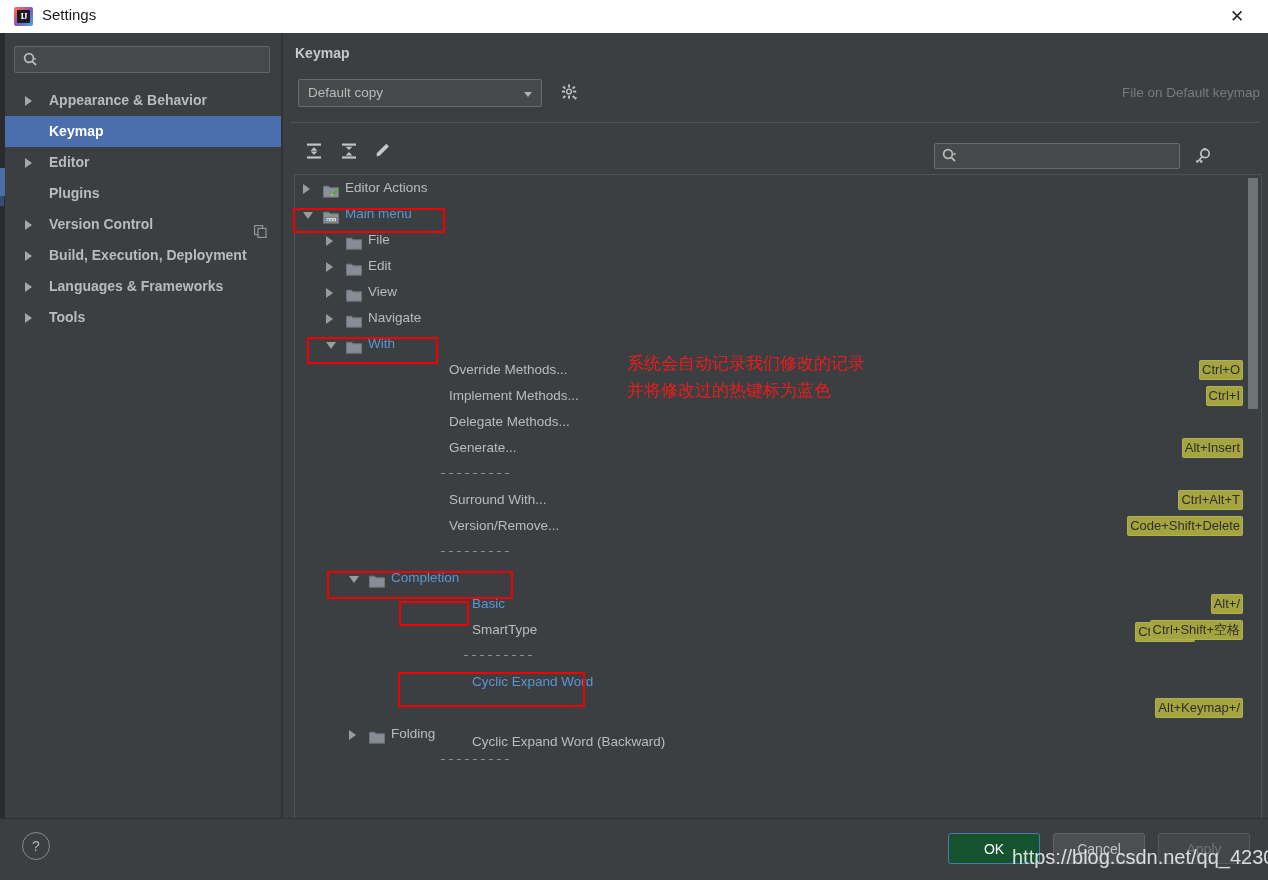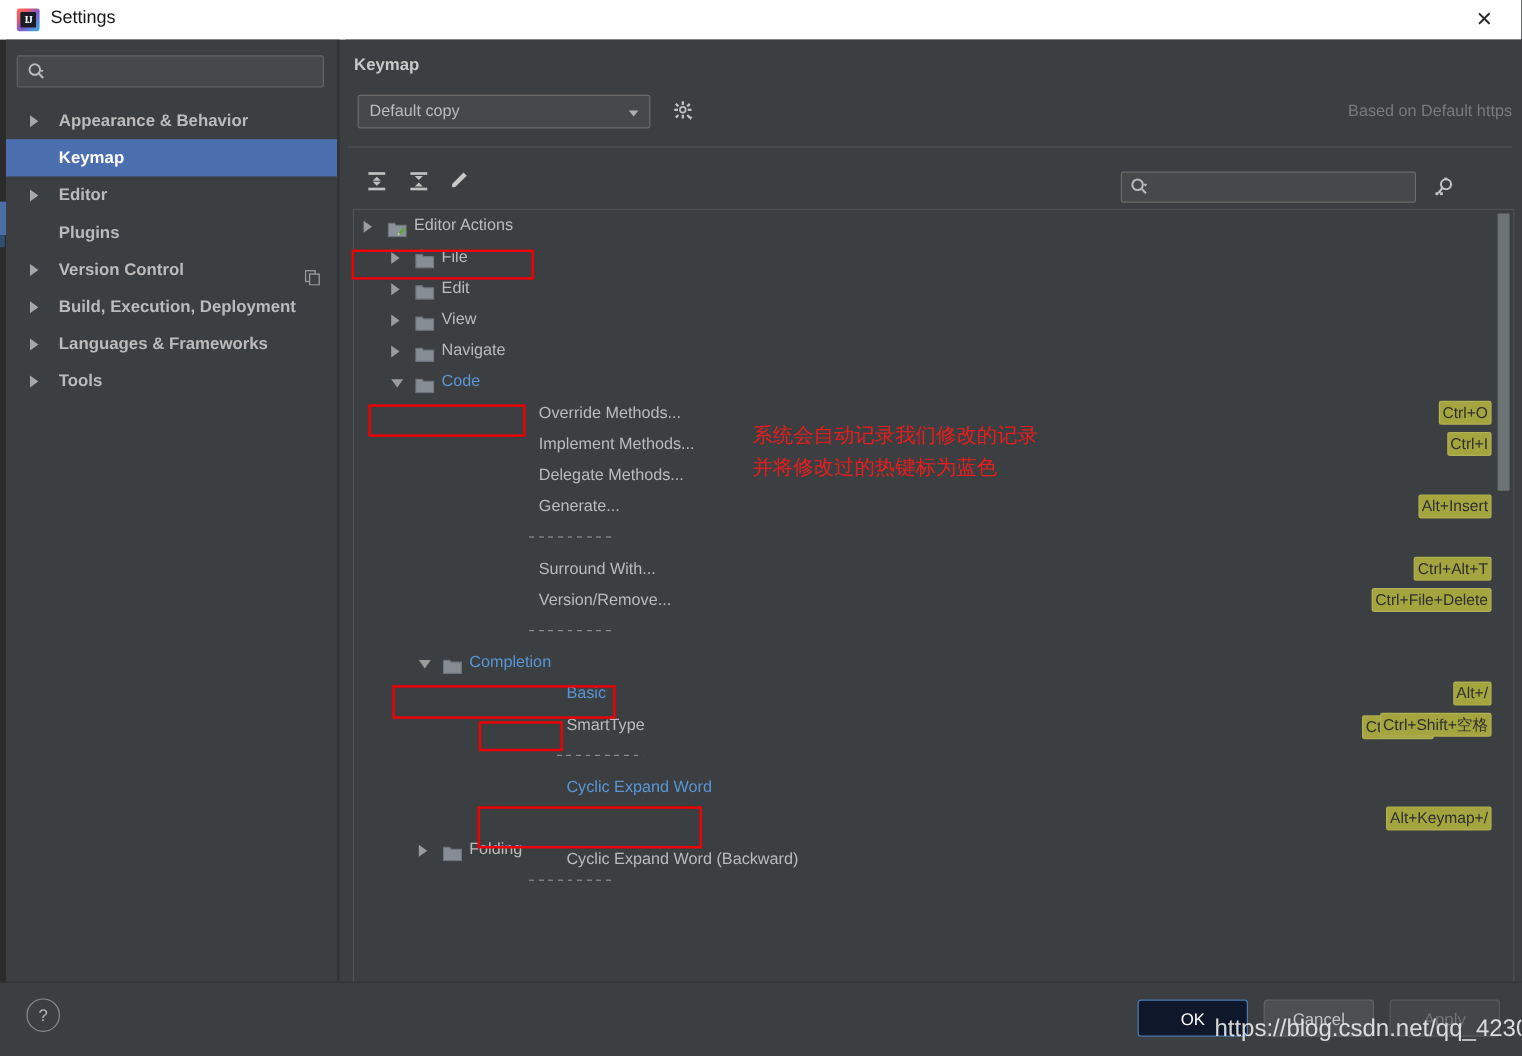--- a/index.html
+++ b/index.html
@@ -97,21 +97,21 @@
     font-family:"DejaVu Sans","Liberation Sans",sans-serif;white-space:nowrap;}
 
   
   .footer{position:absolute;left:0;top:818px;width:1268px;height:62px;background:#3c3f41;
     border-top:1px solid #323232;}
   .helpbtn{position:absolute;left:22px;top:13px;width:26px;height:26px;border-radius:50%;
     border:1px solid #8a8a8a;color:#b4b4b4;font-size:14px;display:flex;align-items:center;
     justify-content:center;cursor:pointer;}
   .btn{position:absolute;top:14px;height:31px;line-height:31px;text-align:center;
     border-radius:3px;font-size:14px;cursor:pointer;box-sizing:border-box;}
-  .btn.ok{left:948px;width:92px;background:#0f172a;color:#ffffff;border:1px solid #4a7ab0;}
+  .btn.ok{left:948px;width:92px;background:#14532d;color:#ffffff;border:1px solid #4a7ab0;}
   .btn.cancel{left:1053px;width:92px;background:#4b4f51;color:#c4c4c4;border:1px solid #5e6264;}
   .btn.apply{left:1158px;width:92px;background:#43474a;color:#6f7375;border:1px solid #55595b;}
   .watermark{position:absolute;left:1012px;top:846px;font-size:20px;color:#e8e8e8;
     opacity:.92;white-space:nowrap;font-family:"Liberation Sans",sans-serif;}
 </style>
 </head>
 <body>
 
 <div class="app">
 
@@ -197,21 +197,21 @@
           <rect x="3.3" y="3.1" width="1.9" height="3" transform="rotate(-45 4.2 4.6)"></rect>
           <rect x="12.8" y="12.4" width="1.9" height="3" transform="rotate(-45 13.7 13.9)"></rect>
           <rect x="12.8" y="3.1" width="1.9" height="3" transform="rotate(45 13.7 4.6)"></rect>
           <rect x="3.3" y="12.4" width="1.9" height="3" transform="rotate(45 4.2 13.9)"></rect>
         </g>
         <circle cx="9" cy="8.5" r="1.7" fill="#3c3f41"></circle>
         <path d="M13.6 14.3 l3.6 0 l-1.8 2.6 z" fill="#c2c2c2"></path>
       </svg>
     </div>
 
-    <div class="based">Based on Default https</div>
+    <div class="based">File on Default keymap</div>
 
     <div class="hdiv"></div>
 
     <div class="toolbar">
       <div class="tbtn b1">
         <svg width="20" height="20" viewBox="0 0 20 20">
           <rect x="3" y="2.5" width="14" height="2.2" fill="#c2c2c2"></rect>
           <rect x="3" y="15.4" width="14" height="2.2" fill="#c2c2c2"></rect>
           <path d="M10 6.3 l3.4 3.4 l-6.8 0 z" fill="#c2c2c2"></path>
           <path d="M10 13.8 l3.4 -3.4 l-6.8 0 z" fill="#c2c2c2"></path>
@@ -258,20 +258,31 @@
           <div class="row">
             <div class="tw closed" style="left: 8px;"></div>
             <div class="ficon" style="left: 28px;"><svg width="16" height="14" viewBox="0 0 16 14">
                 <path d="M0.5 2.2 h5.2 l1.2 1.6 h8.6 v9.4 h-15 z" fill="#8a9199" stroke="#6e747b"></path>
                 <path d="M9 10 l4.4 -4.4 l1.6 1.6 l-4.4 4.4 z" fill="#5aa832"></path>
                 <path d="M8.4 12 l0.7 -2.2 l1.5 1.5 z" fill="#c9d3b0"></path>
               </svg></div>
             <div class="txt" style="left: 50px;">Editor Actions</div>
           </div>
           <div class="row">
+            <div class="tw open" style="left: 8px;"></div>
+            <div class="ficon" style="left: 28px;"><svg width="16" height="14" viewBox="0 0 16 14">
+                <path d="M0.5 2.2 h5.2 l1.2 1.6 h8.6 v9.4 h-15 z" fill="#8a9199" stroke="#6e747b"></path>
+                <rect x="3" y="7.6" width="10.5" height="4.2" fill="#dfe3e6" stroke="#5c6268" stroke-width="0.7"></rect>
+                <circle cx="5.2" cy="9.7" r="1" fill="#4a8ec2"></circle>
+                <circle cx="8.2" cy="9.7" r="1" fill="#5aa832"></circle>
+                <circle cx="11.2" cy="9.7" r="1" fill="#d98a2b"></circle>
+              </svg></div>
+            <div class="txt blue" style="left: 50px;">Main menu</div>
+          </div>
+          <div class="row">
             <div class="tw closed" style="left: 31px;"></div>
             <div class="ficon" style="left: 51px;"><svg width="16" height="14" viewBox="0 0 16 14">
                 <path d="M0.5 2.2 h5.2 l1.2 1.6 h8.6 v9.4 h-15 z" fill="#868d95" stroke="#6e747b"></path>
               </svg></div>
             <div class="txt" style="left: 73px;">File</div>
           </div>
           <div class="row">
             <div class="tw closed" style="left: 31px;"></div>
             <div class="ficon" style="left: 51px;"><svg width="16" height="14" viewBox="0 0 16 14">
                 <path d="M0.5 2.2 h5.2 l1.2 1.6 h8.6 v9.4 h-15 z" fill="#868d95" stroke="#6e747b"></path>
@@ -290,21 +301,21 @@
             <div class="ficon" style="left: 51px;"><svg width="16" height="14" viewBox="0 0 16 14">
                 <path d="M0.5 2.2 h5.2 l1.2 1.6 h8.6 v9.4 h-15 z" fill="#868d95" stroke="#6e747b"></path>
               </svg></div>
             <div class="txt" style="left: 73px;">Navigate</div>
           </div>
           <div class="row">
             <div class="tw open" style="left: 31px;"></div>
             <div class="ficon" style="left: 51px;"><svg width="16" height="14" viewBox="0 0 16 14">
                 <path d="M0.5 2.2 h5.2 l1.2 1.6 h8.6 v9.4 h-15 z" fill="#868d95" stroke="#6e747b"></path>
               </svg></div>
-            <div class="txt blue" style="left: 73px;">Code</div>
+            <div class="txt blue" style="left: 73px;">With</div>
           </div>
           <div class="row">
             <div class="txt" style="left: 154px;">Override Methods...</div>
             <div class="shortcut" style="right: 18px;">Ctrl+O</div>
           </div>
           <div class="row">
             <div class="txt" style="left: 154px;">Implement Methods...</div>
             <div class="shortcut" style="right: 18px;">Ctrl+I</div>
           </div>
           <div class="row">
@@ -316,21 +327,21 @@
           </div>
           <div class="row">
             <div class="sep" style="left: 146px; width: 72px;"></div>
           </div>
           <div class="row">
             <div class="txt" style="left: 154px;">Surround With...</div>
             <div class="shortcut" style="right: 18px;">Ctrl+Alt+T</div>
           </div>
           <div class="row">
             <div class="txt" style="left: 154px;">Version/Remove...</div>
-            <div class="shortcut" style="right: 18px;">Ctrl+File+Delete</div>
+            <div class="shortcut" style="right: 18px;">Code+Shift+Delete</div>
           </div>
           <div class="row">
             <div class="sep" style="left: 146px; width: 72px;"></div>
           </div>
           <div class="row">
             <div class="tw open" style="left: 54px;"></div>
             <div class="ficon" style="left: 74px;"><svg width="16" height="14" viewBox="0 0 16 14">
                 <path d="M0.5 2.2 h5.2 l1.2 1.6 h8.6 v9.4 h-15 z" fill="#868d95" stroke="#6e747b"></path>
               </svg></div>
             <div class="txt blue" style="left: 96px;">Completion</div>

